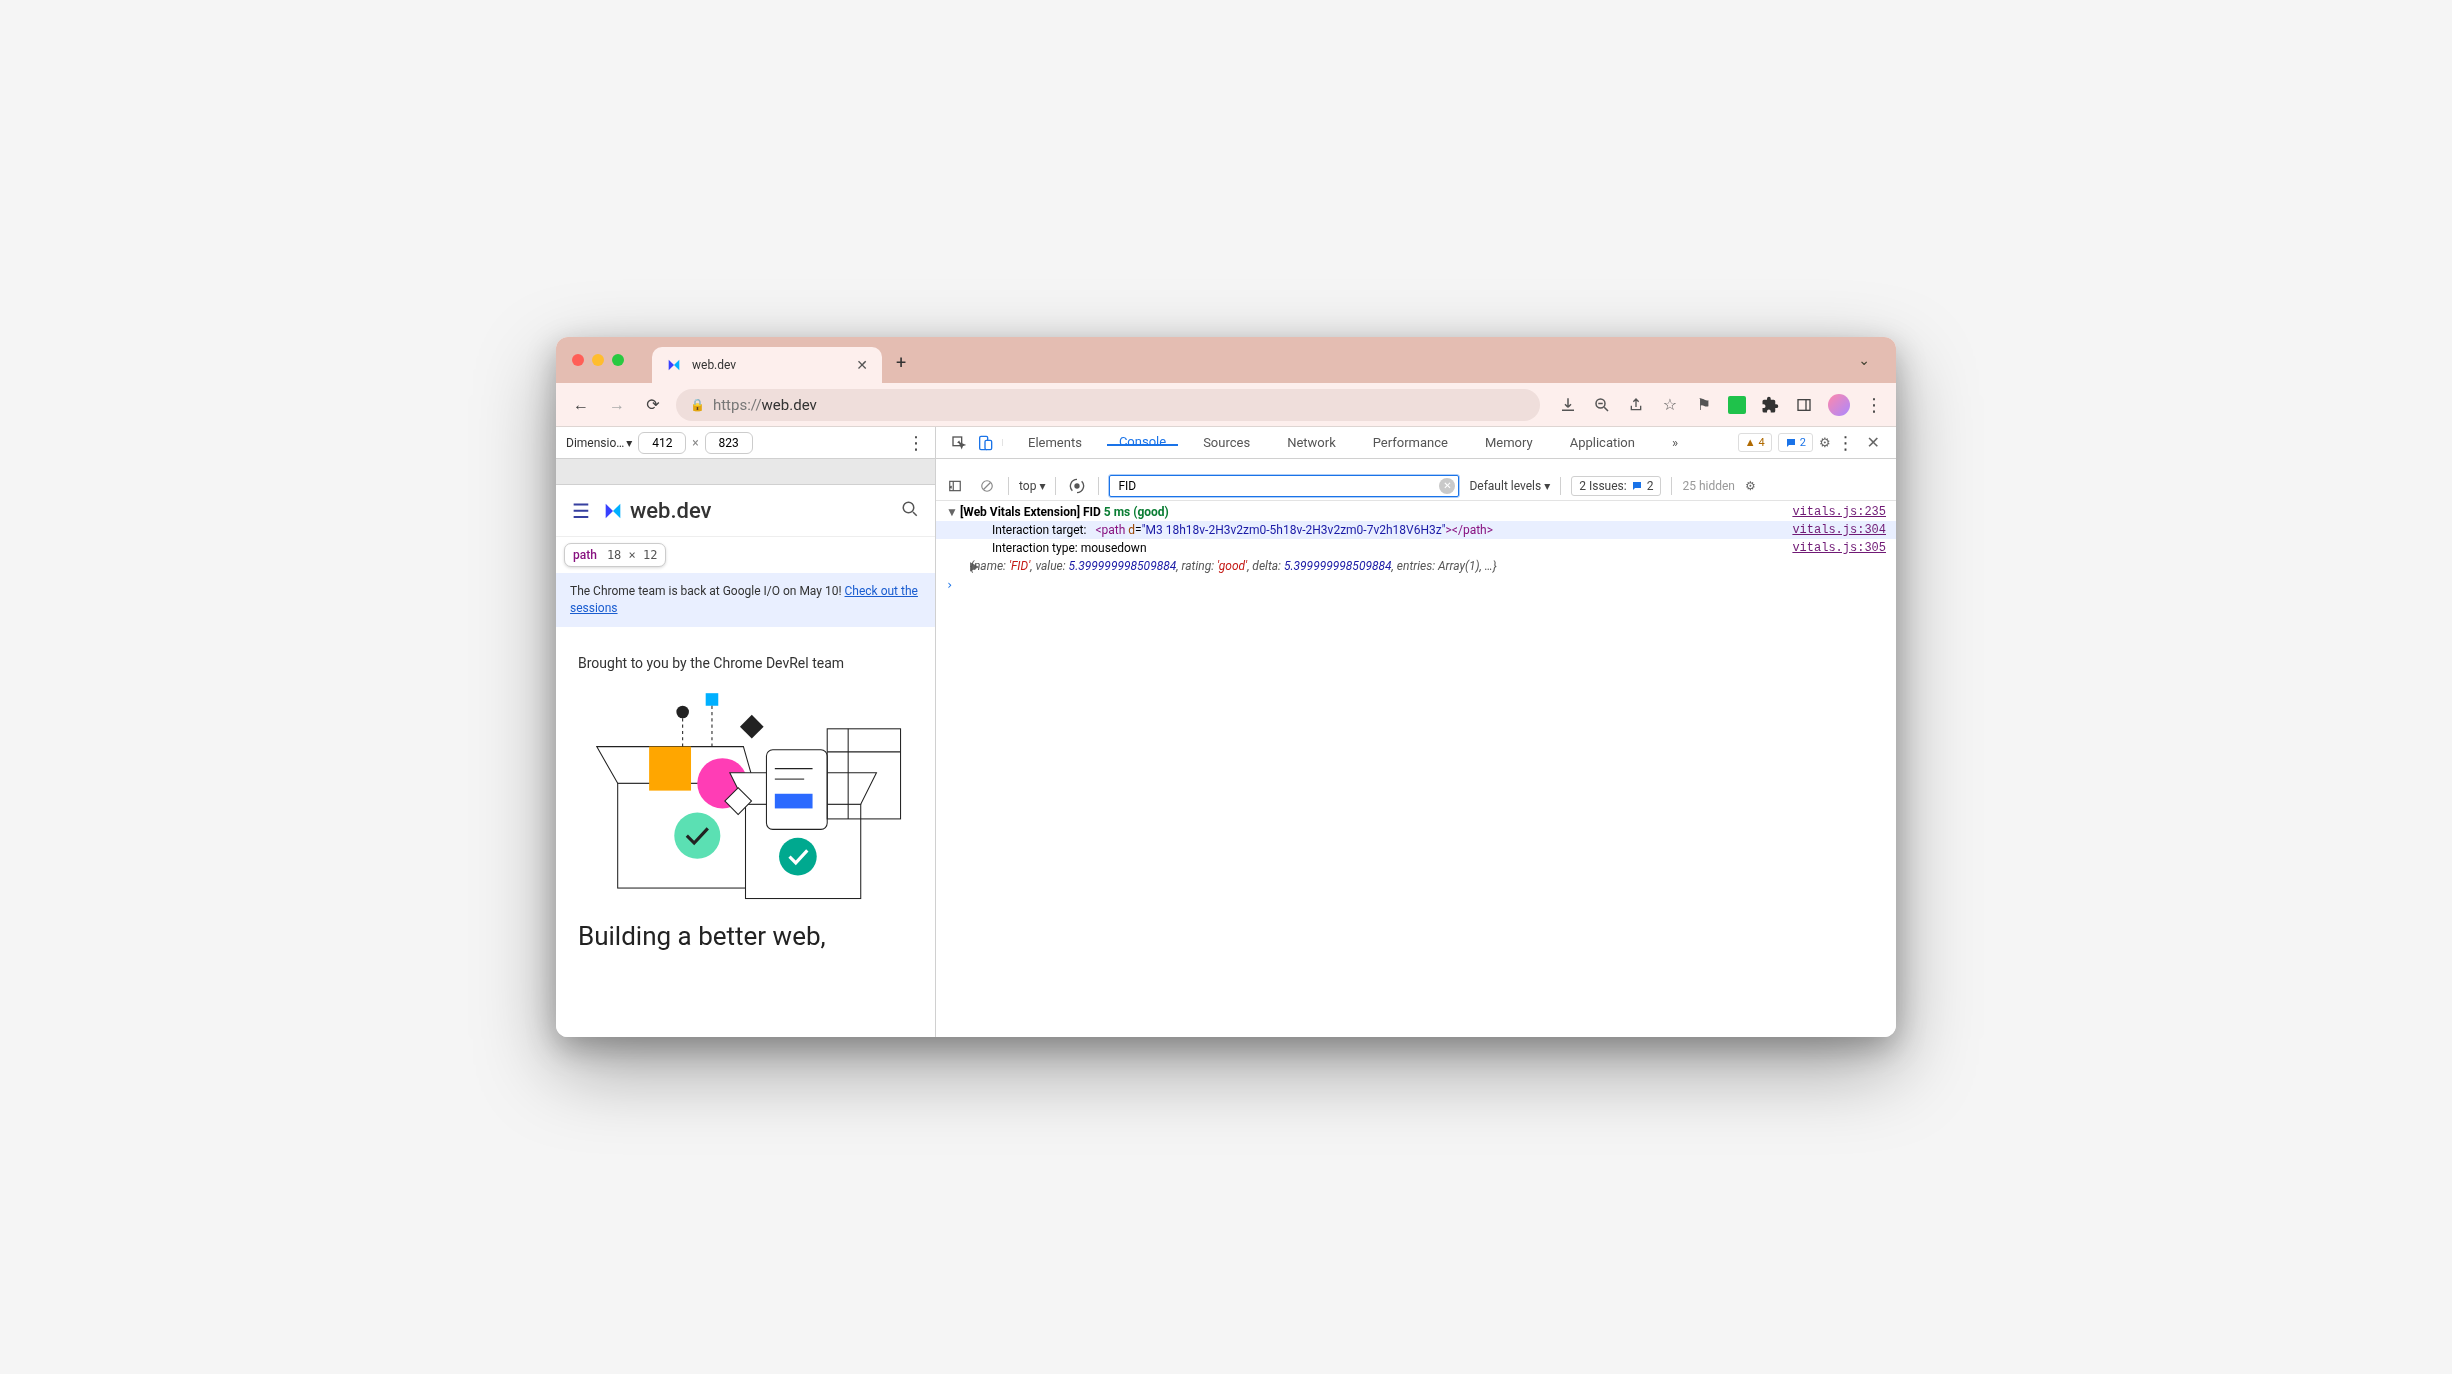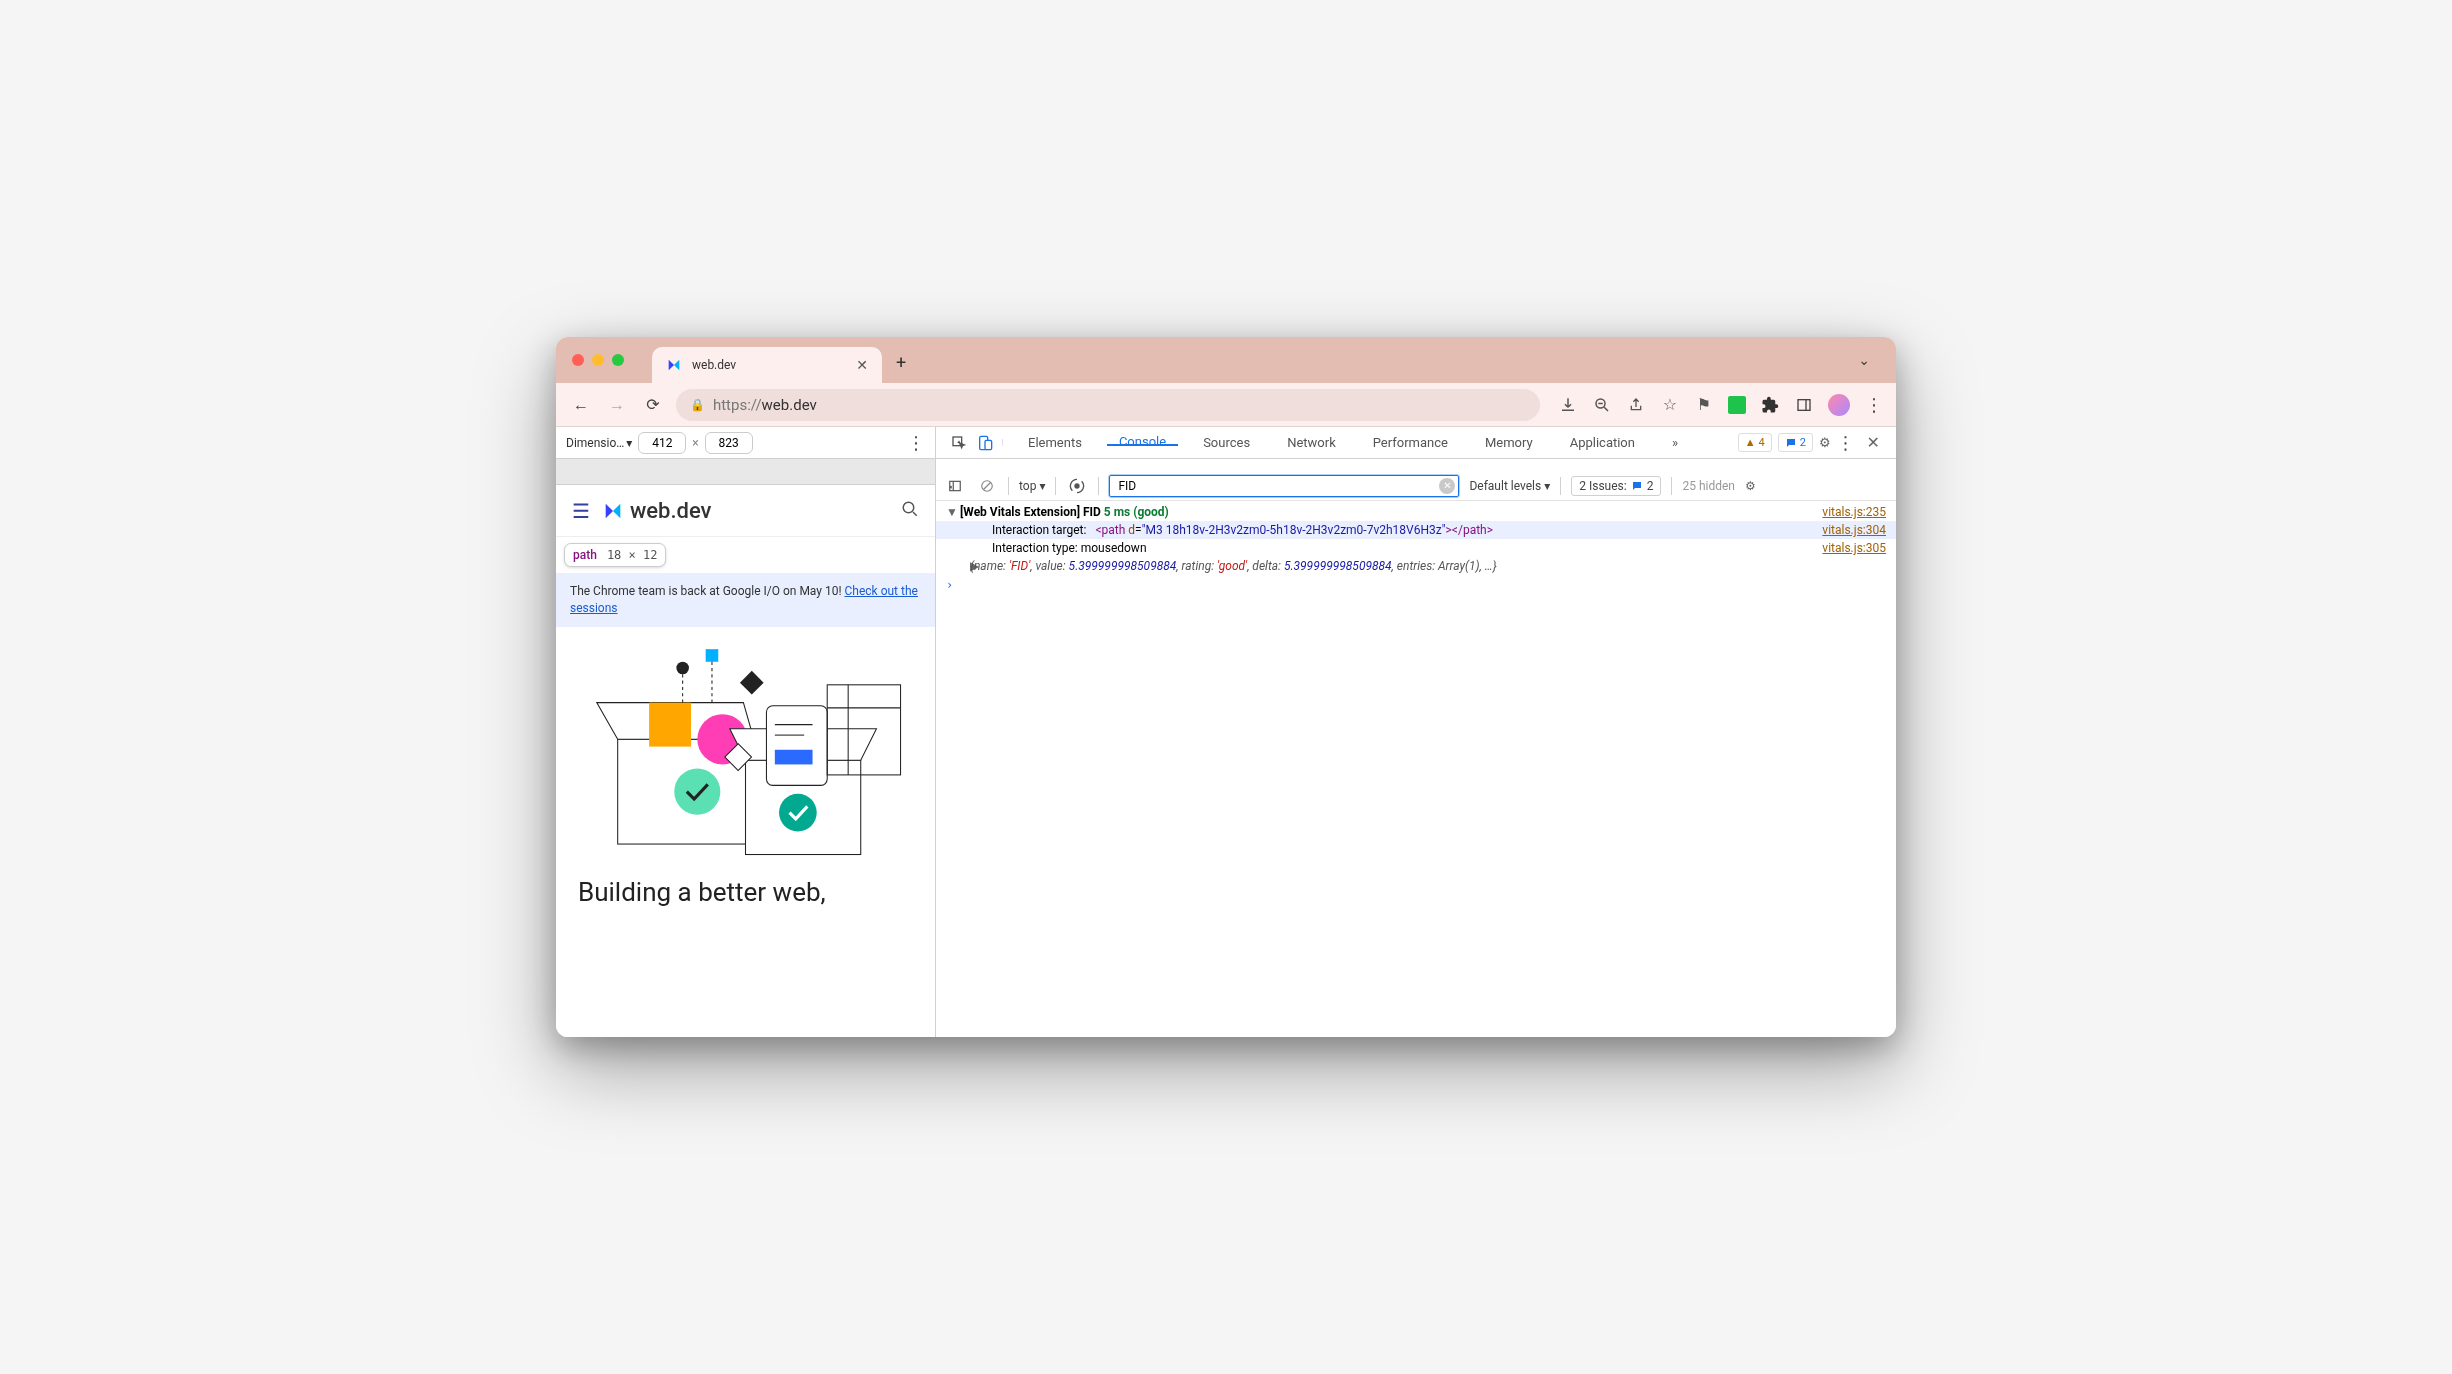--- a/index.html
+++ b/index.html
@@ -87,21 +87,21 @@
 .cfilter input{width:100%;height:22px;border:1px solid #1a73e8;outline:1px solid rgba(26,115,232,0.35);padding:0 22px 0 8px;font-size:12px;border-radius:2px;}
 .cfilter .clr{position:absolute;right:4px;top:3px;width:16px;height:16px;border-radius:50%;background:#c9c9c9;color:#fff;font-size:10px;display:flex;align-items:center;justify-content:center;}
 .issuebtn{display:flex;align-items:center;gap:4px;border:1px solid #d0d0d0;padding:2px 7px;border-radius:3px;}
 .hidden{color:#999;}
 
 
 .console{flex:1;font-family:Menlo,Consolas,monospace;font-size:12px;overflow:auto;padding:2px 0;}
 .logrow{display:flex;padding:2px 10px;border-bottom:0;align-items:flex-start;}
 .logrow .disc{width:14px;color:#666;}
 .logrow .content{flex:1;min-width:0;}
-.logrow .src{color:#a16207;text-decoration:underline;margin-left:auto;padding-left:12px;white-space:nowrap;}
+.logrow .src{color:#701a75;text-decoration:underline;margin-left:auto;padding-left:12px;white-space:nowrap;font-family:Liberation Mono, monospace;}
 .highlighted{background:#e9efff;}
 .indent{padding-left:32px;}
 .bold{font-weight:bold;}
 .k-good{color:#0a7d33;}
 .k-tag{color:#881280;}
 .k-attr{color:#994500;}
 .k-str{color:#1a1aa6;}
 .k-str2{color:#c41a16;}
 .k-num{color:#1a1aa6;}
 .objline{color:#555;font-style:italic;}
@@ -206,20 +206,23 @@
                   <path d="M16 16l5 5"></path>
                 </svg>
             </span>
           </div>
           <div class="tooltip">
             <span class="tname">path</span>
             <span class="tsize">18 × 12</span>
           </div>
           <div class="banner">
             <span>The Chrome team is back at Google I/O on May 10! </span><a href="#">Check out the sessions</a>
+          </div>
+          <div class="sect">
+            <div class="sectlead">Brought to you by the Chrome DevRel team</div>
           </div>
           <div class="illustration">
             <svg viewBox="0 0 300 210" width="100%" height="100%">
               <rect x="28" y="90" width="130" height="100" fill="#fff" stroke="#222"></rect>
               <polygon points="28,90 8,55 148,55 158,90" fill="#fff" stroke="#222"></polygon>
               <rect x="58" y="55" width="40" height="42" fill="#ffa600"></rect>
               <circle cx="128" cy="90" r="24" fill="#ff3db5"></circle>
               <rect x="150" y="110" width="110" height="90" fill="#fff" stroke="#222"></rect>
               <polygon points="150,110 135,80 275,80 260,110" fill="#fff" stroke="#222"></polygon>
               <rect x="170" y="58" width="58" height="76" rx="6" fill="#fff" stroke="#222"></rect>

